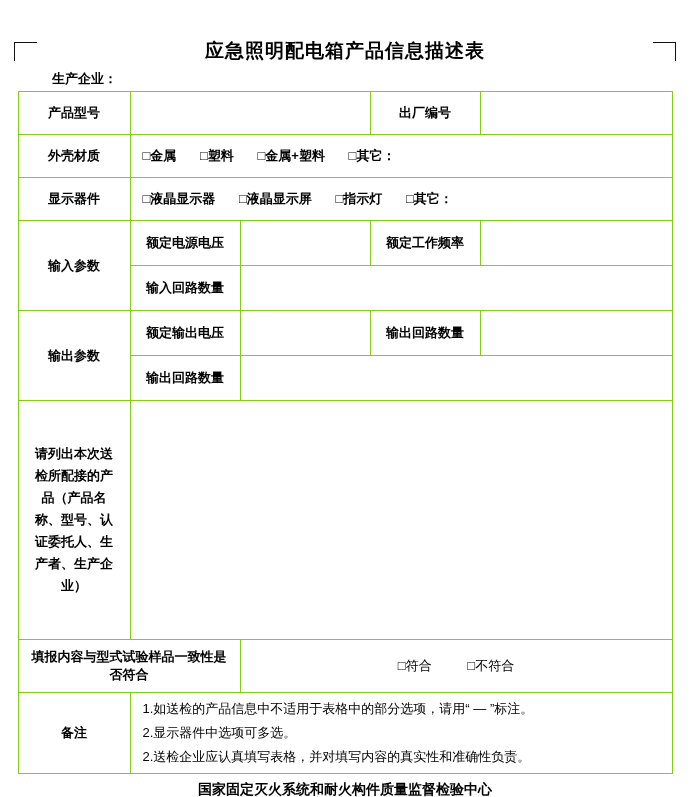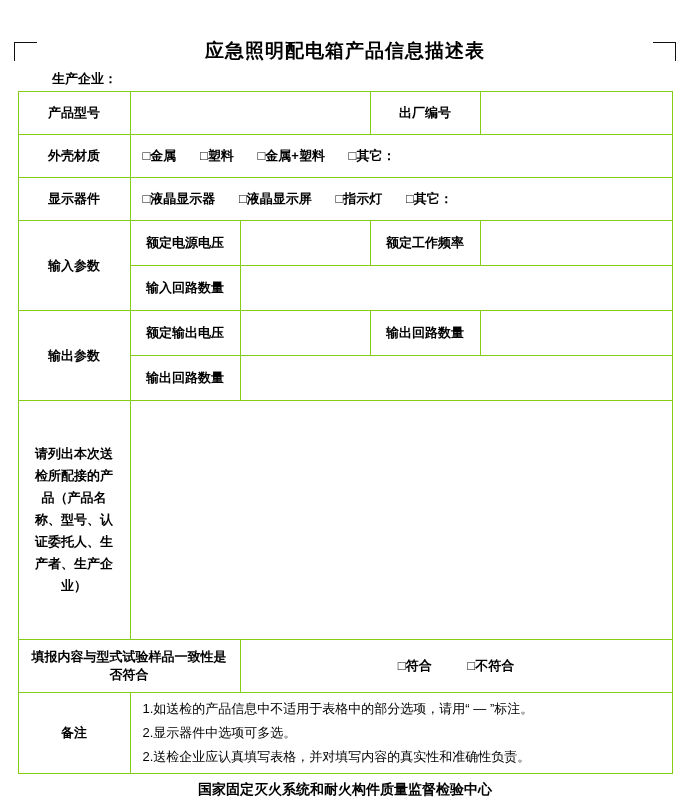--- a/index.html
+++ b/index.html
@@ -86,21 +86,21 @@
   }
   .notes div { white-space: nowrap; }
   .footer {
     text-align: center;
     font-size: 14px;
     font-weight: bold;
     margin-top: 7px;
   }
   .consist-opts {
     font-size: 13px;
-    font-weight: bold;
+    font-weight: normal;
     text-align: center;
   }
   .consist-opts span { margin: 0 16px; }
 </style>
 </head>
 <body>
 
 <div class="page">
 
   <div class="crop tl"></div>

